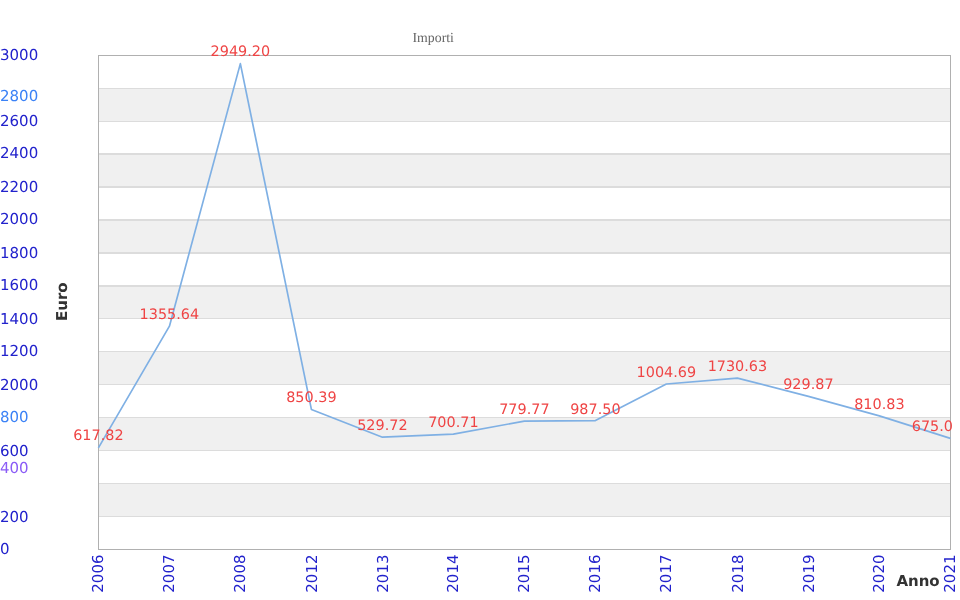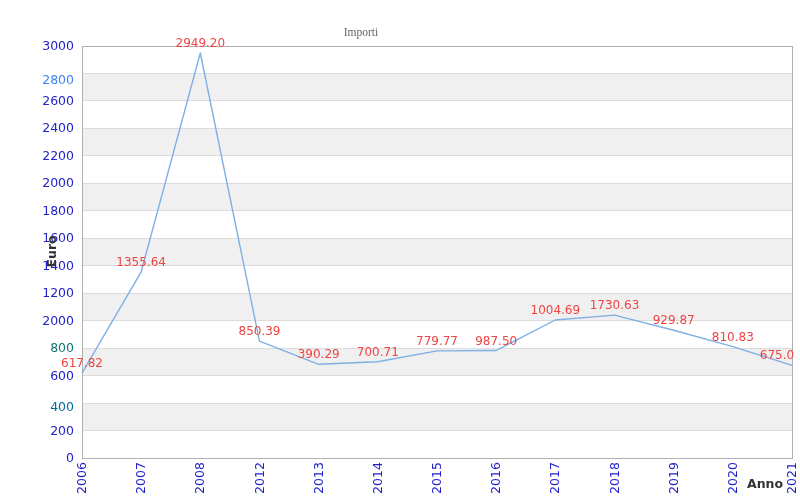--- a/index.html
+++ b/index.html
@@ -12,21 +12,21 @@
     font-family:"DejaVu Sans Mono", monospace; font-weight:bold;
     font-size:10.5px; white-space:nowrap; color:#333333;
   }
   .chart-subtitle {
     position:absolute; left:361px; top:26px; transform:translateX(-50%);
     font-family:Liberation Serif, serif; font-size:11.5px;
     white-space:nowrap; color:#666666;
   }
   svg.plot { position:absolute; left:0; top:0; }
   .ytick {
-    position:absolute; left:0; width:74px; text-align:right;
+    position:absolute; left:0; width:74px; 
     font-size:12.5px; line-height:16px; color:#2222cc; white-space:nowrap;
   }
   .xtick {
     position:absolute; width:44px; height:16px; text-align:center;
     font-size:12.5px; line-height:16px; color:#2222cc; white-space:nowrap;
     transform:rotate(-90deg);
   }
   .axis-title {
     position:absolute; font-weight:bold; font-size:12.5px; color:#333333;
     white-space:nowrap;
@@ -65,23 +65,23 @@
       <line x1="82" y1="375.6" x2="792" y2="375.6" stroke="#dcdcdc" stroke-width="1" shape-rendering="crispEdges"></line>
       <line x1="82" y1="403.06666666666666" x2="792" y2="403.06666666666666" stroke="#dcdcdc" stroke-width="1" shape-rendering="crispEdges"></line>
       <line x1="82" y1="430.53333333333336" x2="792" y2="430.53333333333336" stroke="#dcdcdc" stroke-width="1" shape-rendering="crispEdges"></line>
       <rect x="82" y="46" width="710" height="412" fill="none" stroke="#b0b0b0" stroke-width="1" shape-rendering="crispEdges"></rect>
       <polyline points="82.0,373.2 141.2,271.8 200.3,53.0 259.5,341.2 318.7,364.3 377.8,361.8 437.0,350.9 496.2,350.5 555.3,320.0 614.5,315.1 673.7,330.3 732.8,346.6 792.0,365.3" fill="none" stroke="#7fb0e4" stroke-width="1.4" stroke-linejoin="round"></polyline>
     </svg>
 
   <div id="yticks">
       <div class="ytick" style="top: 450px; color: rgb(34, 34, 204);">0</div>
       <div class="ytick" style="top: 422.533px; color: rgb(34, 34, 204);">200</div>
-      <div class="ytick" style="top: 399px; color: #0369a1;">400</div>
+      <div class="ytick" style="top: 382px; color: #8b5cf6;">400</div>
       <div class="ytick" style="top: 367.6px; color: rgb(34, 34, 204);">600</div>
-      <div class="ytick" style="top: 340.133px; color: #0f766e;">800</div>
+      <div class="ytick" style="top: 340.133px; color: #3b82f6;">800</div>
       <div class="ytick" style="top: 312.667px; color: rgb(34, 34, 204);">2000</div>
       <div class="ytick" style="top: 285.2px; color: rgb(34, 34, 204);">1200</div>
       <div class="ytick" style="top: 257.733px; color: rgb(34, 34, 204);">1400</div>
       <div class="ytick" style="top: 230.267px; color: rgb(34, 34, 204);">1600</div>
       <div class="ytick" style="top: 202.8px; color: rgb(34, 34, 204);">1800</div>
       <div class="ytick" style="top: 175.333px; color: rgb(34, 34, 204);">2000</div>
       <div class="ytick" style="top: 147.867px; color: rgb(34, 34, 204);">2200</div>
       <div class="ytick" style="top: 120.4px; color: rgb(34, 34, 204);">2400</div>
       <div class="ytick" style="top: 92.9333px; color: rgb(34, 34, 204);">2600</div>
       <div class="ytick" style="top: 72px; color: #3b82f6;">2800</div>
@@ -104,21 +104,21 @@
     </div>
 
   <div class="axis-title y-axis-title" id="ylab" style="left: 35px; top: 244px; width: 32px;">Euro</div>
   <div class="axis-title" id="xlab" style="left: 747px; top: 476px;">Anno</div>
 
   <div id="ptlabels">
       <div class="pt-label" style="left: 82px; top: 356.153px;">617.82</div>
       <div class="pt-label" style="left: 141.167px; top: 254.825px;">1355.64</div>
       <div class="pt-label" style="left: 200.333px; top: 35.9765px;">2949.20</div>
       <div class="pt-label" style="left: 259.5px; top: 324.213px;">850.39</div>
-      <div class="pt-label" style="left: 318.667px; top: 347.35px;">390.29</div>
+      <div class="pt-label" style="left: 318.667px; top: 347.35px;">529.72</div>
       <div class="pt-label" style="left: 377.833px; top: 344.769px;">700.71</div>
       <div class="pt-label" style="left: 437px; top: 333.912px;">779.77</div>
       <div class="pt-label" style="left: 496.167px; top: 333.533px;">987.50</div>
       <div class="pt-label" style="left: 555.333px; top: 303.023px;">1004.69</div>
       <div class="pt-label" style="left: 614.5px; top: 298.101px;">1730.63</div>
       <div class="pt-label" style="left: 673.667px; top: 313.298px;">929.87</div>
       <div class="pt-label" style="left: 732.833px; top: 329.646px;">810.83</div>
       <div class="pt-label" style="left: 777px; top: 348.3px;">675.0</div>
     </div>
 </div>

